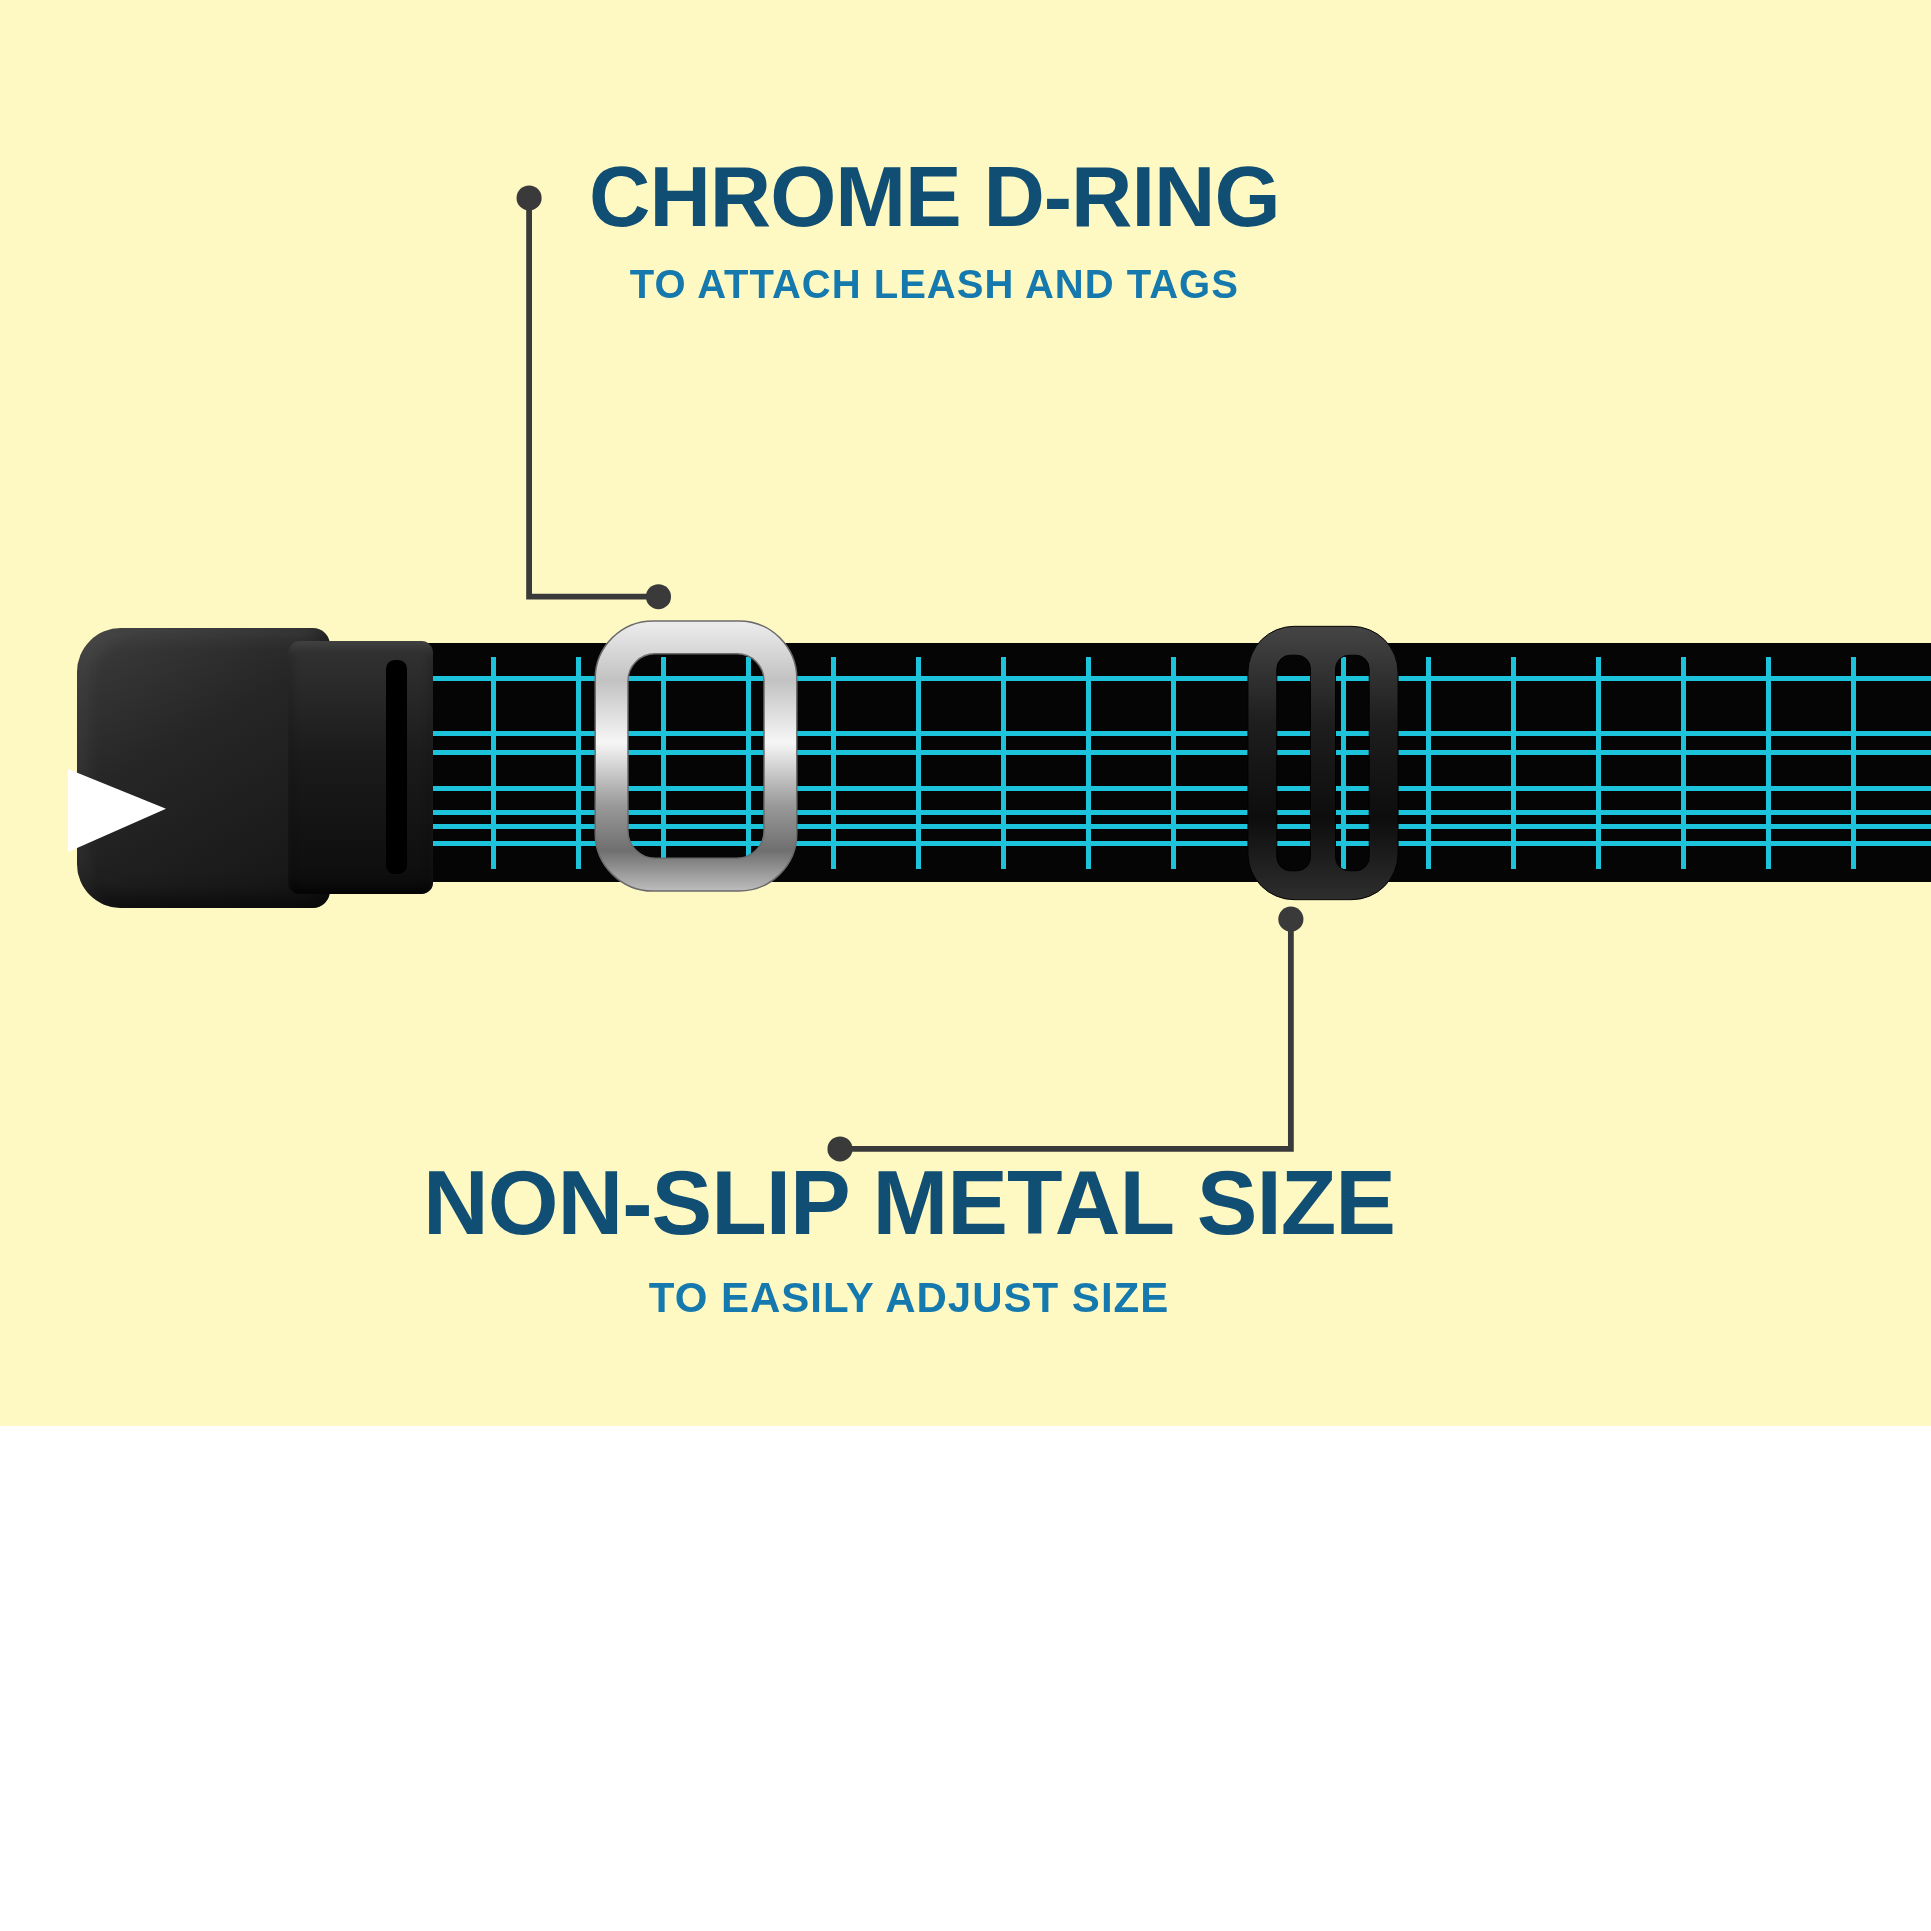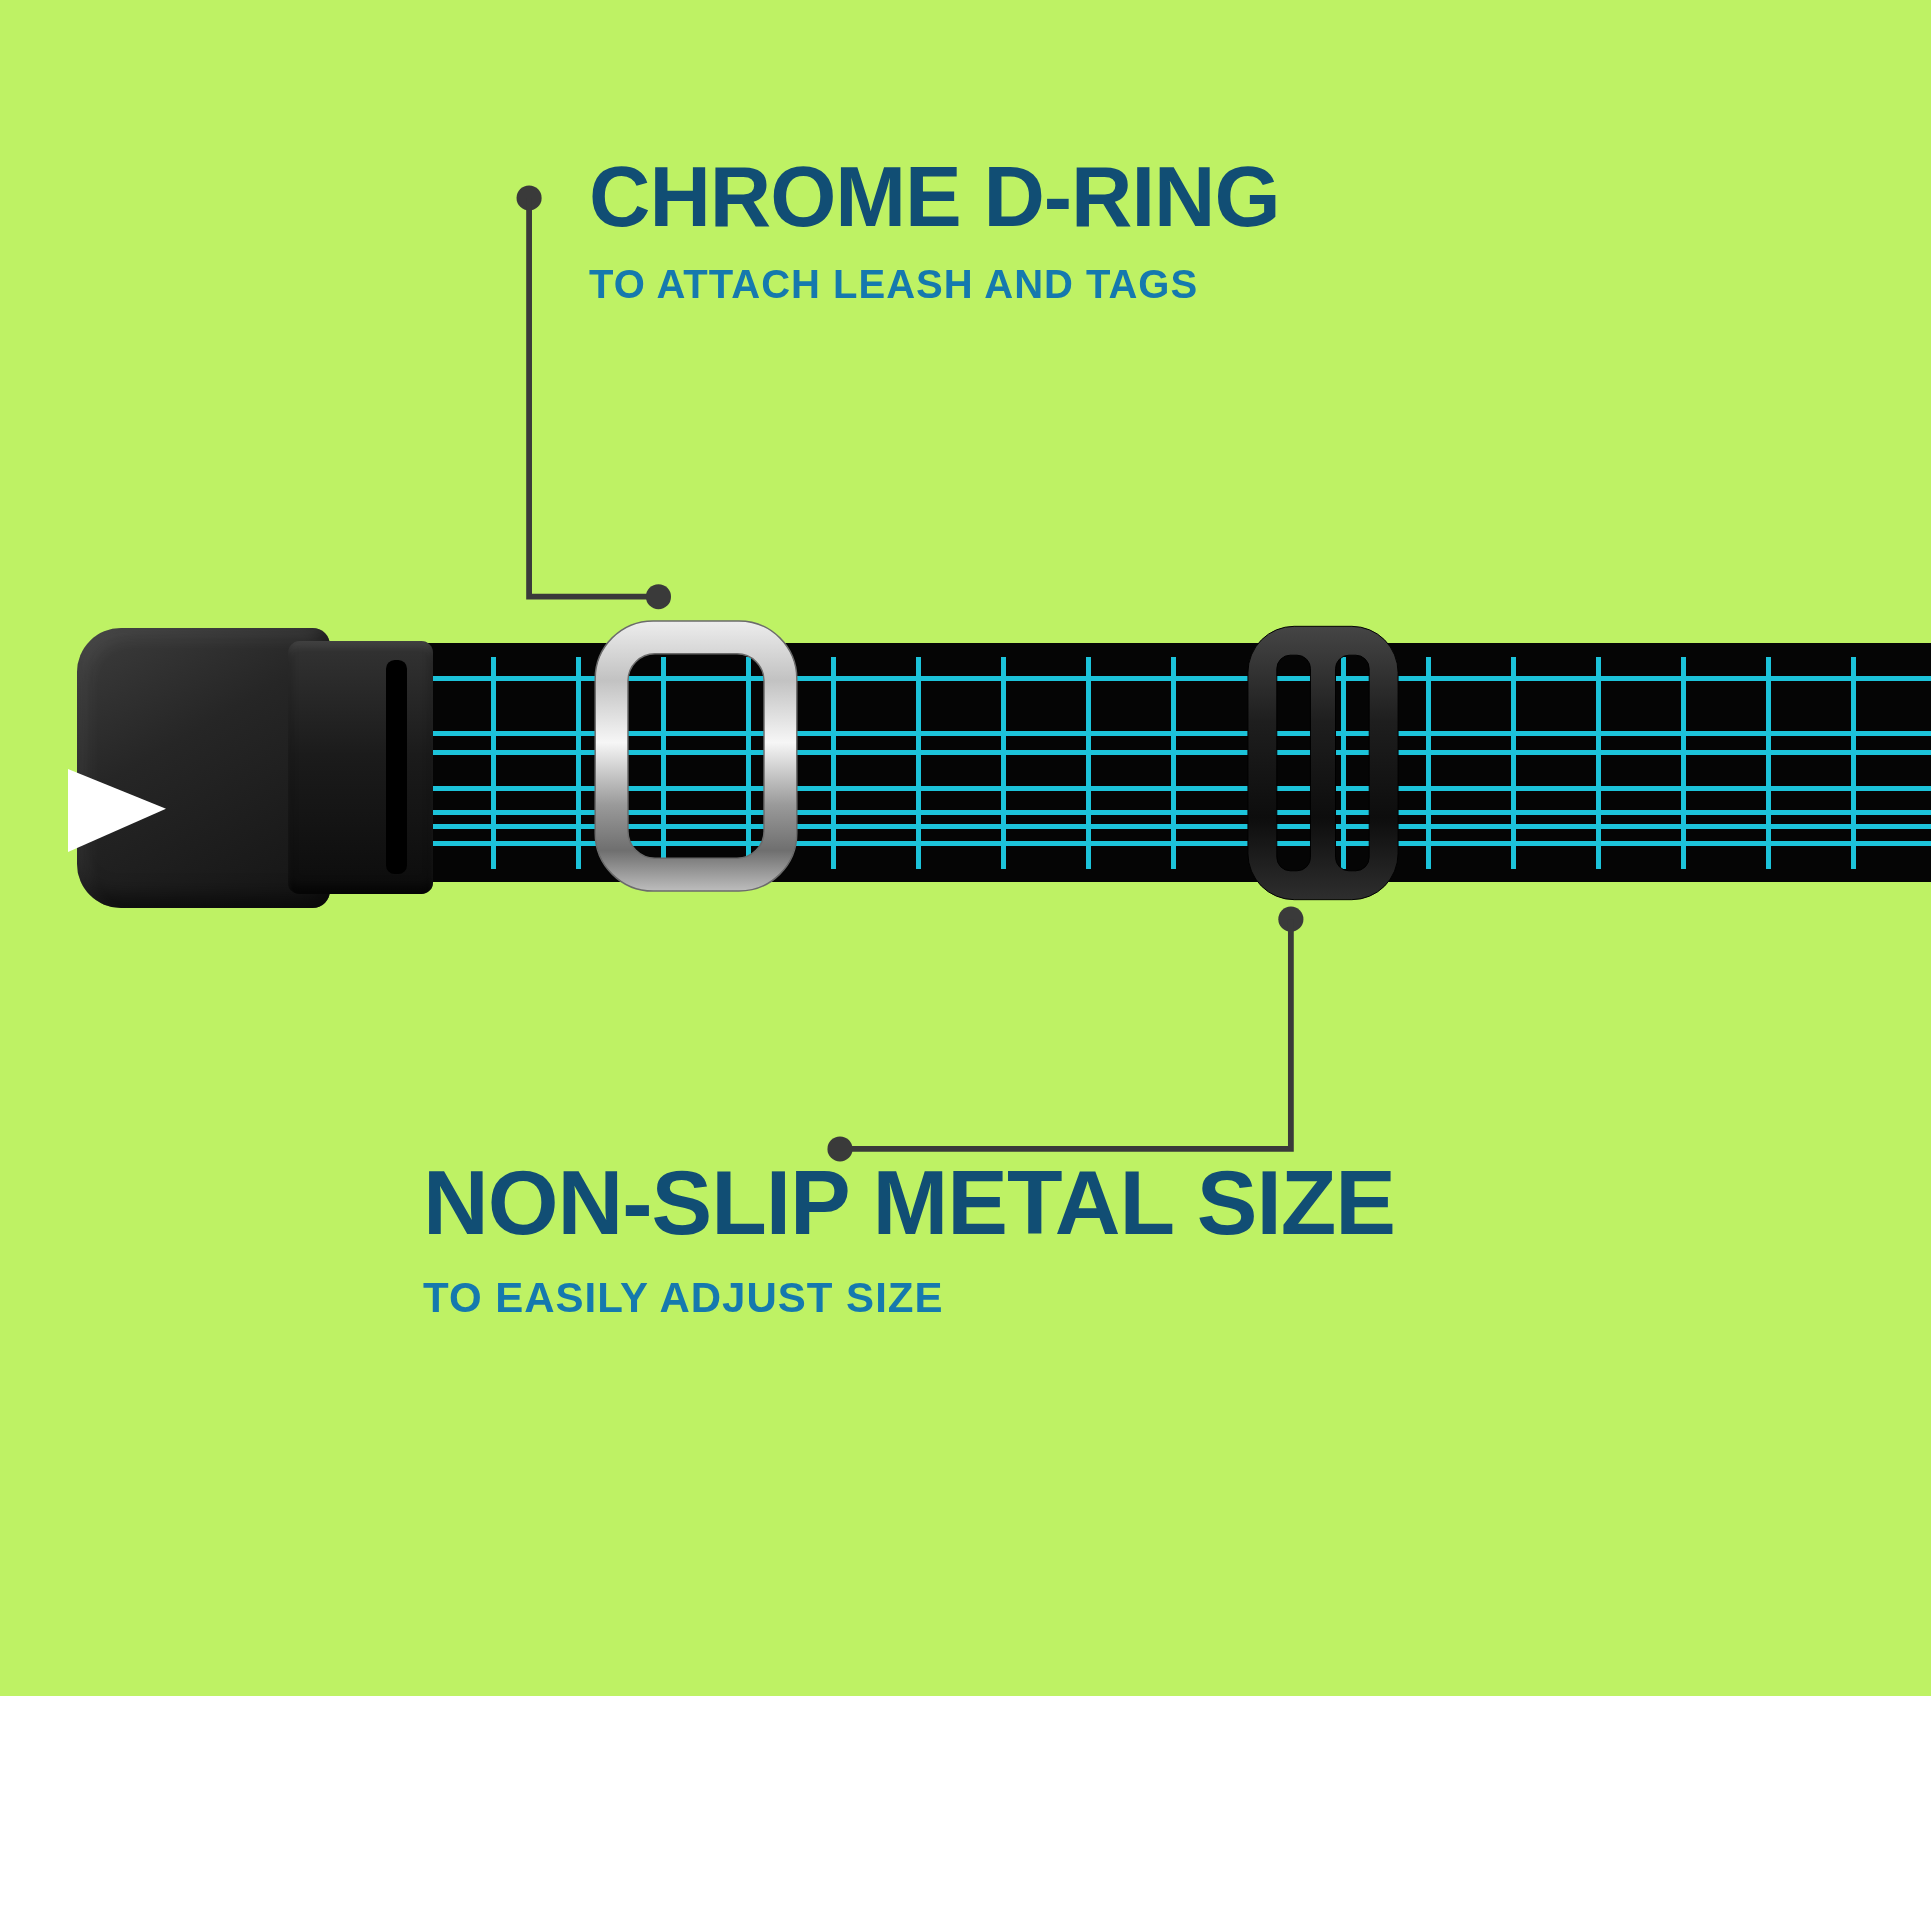--- a/index.html
+++ b/index.html
@@ -1,39 +1,40 @@
 <!DOCTYPE html>
 <html style="--heading: #114e74; --subheading: #1579ae; --callout: #3a3a3a; --strap: #050505; --grid: #1cc3da; --buckle: #262626; --chrome-light: #f2f2f2; --chrome-dark: #787878;"><head>
 <meta charset="utf-8">
 <style>
   html,body { margin:0; padding:0; }
   .stage {
     position: relative;
     width: 1931px;
-    height: 1696px;
-    background: #bef264;
+    height: 1426px;
+    background: #fef9c3;
     overflow: hidden;
     font-family: "Liberation Sans", sans-serif;
   }
 
   
   .callout { position: absolute; }
   .callout-title {
     margin: 0;
     font-weight: 700;
     color: var(--heading, #114e74);
     letter-spacing: -1px;
     line-height: 1;
   }
   .callout-subtitle {
     margin: 0;
     font-weight: 700;
     color: var(--subheading, #1579ae);
     letter-spacing: 1px;
     line-height: 1;
+    text-align: center;
   }
   .callout-top { left: 589px; top: 154px; }
   .callout-top .callout-title { font-size: 85px; }
   .callout-top .callout-subtitle { font-size: 40px; margin-top: 25px; }
 
   .callout-bottom { left: 423px; top: 1157px; }
   .callout-bottom .callout-title { font-size: 91px; }
   .callout-bottom .callout-subtitle { font-size: 42px; margin-top: 29px; }
 
   

